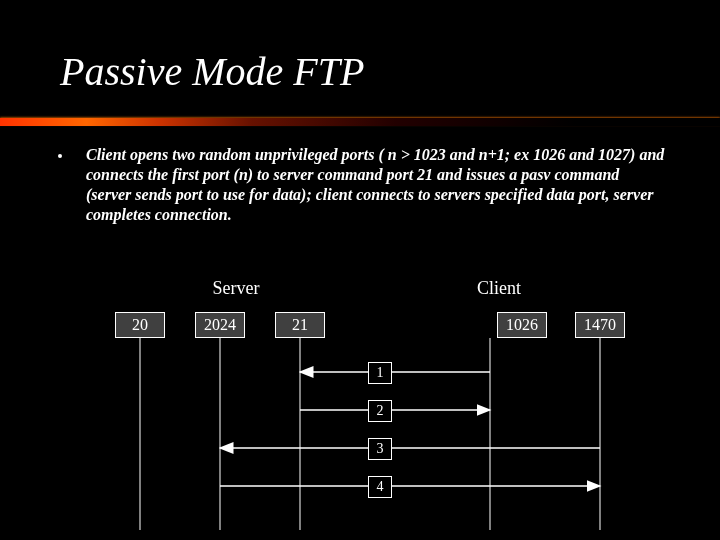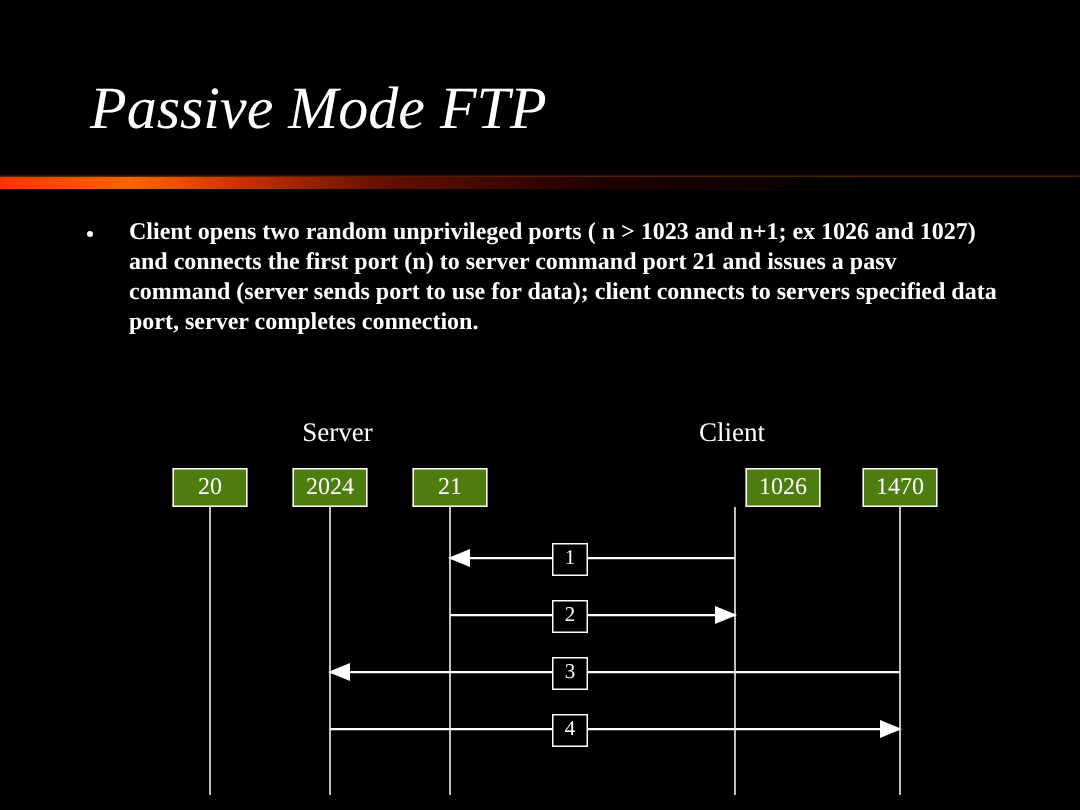--- a/index.html
+++ b/index.html
@@ -48,40 +48,42 @@
   }
   .body-text {
     position: absolute;
     left: 86px;
     top: 145px;
     width: 580px;
     font-size: 16px;
     font-weight: bold;
     line-height: 1.25;
     color: #fff;
+    font-style: italic;
   }
 
   .label {
     position: absolute;
     color: #fff;
     font-size: 18px;
     transform: translateX(-50%);
     white-space: nowrap;
+    margin-left: 11px;
   }
 
   .port-box {
     position: absolute;
     width: 48px;
     height: 24px;
     border: 1px solid #fff;
     color: #fff;
     font-size: 16px;
     text-align: center;
     line-height: 24px;
-    background: #4d7c0f;
+    background: #404040;
     transform: translateX(-50%);
   }
 
   .vline {
     position: absolute;
     width: 0;
     border-left: 1px solid #fff;
     top: 338px;
     height: 192px;
     transform: translateX(-0.5px);

